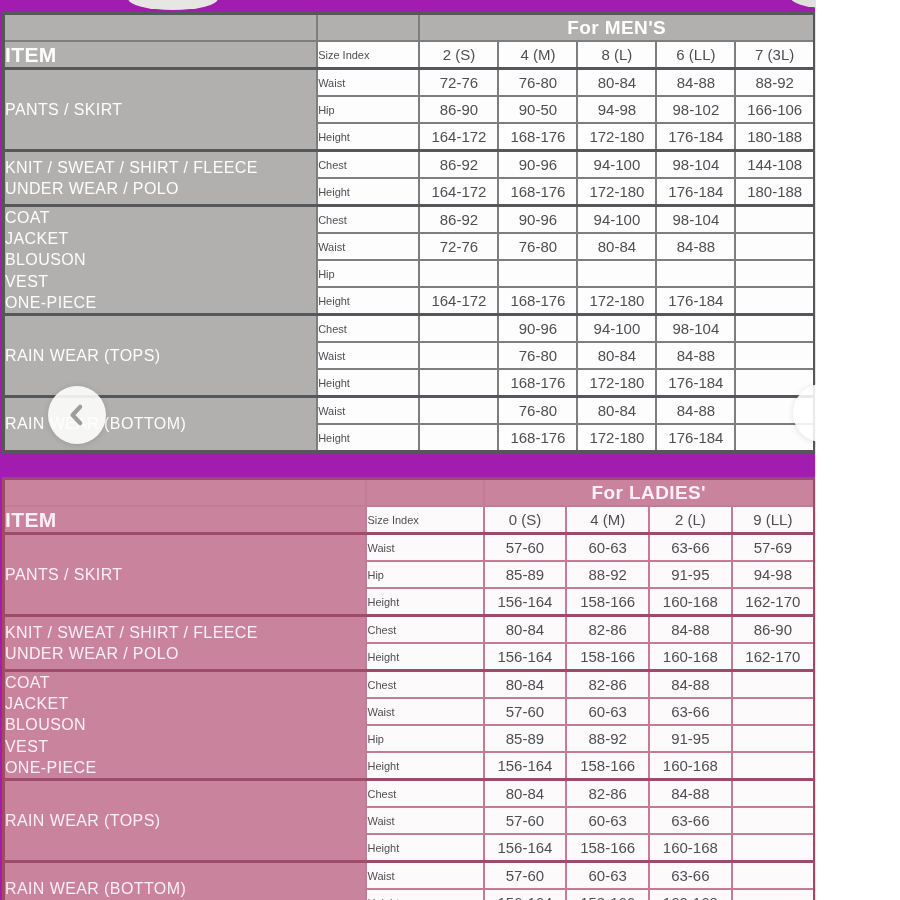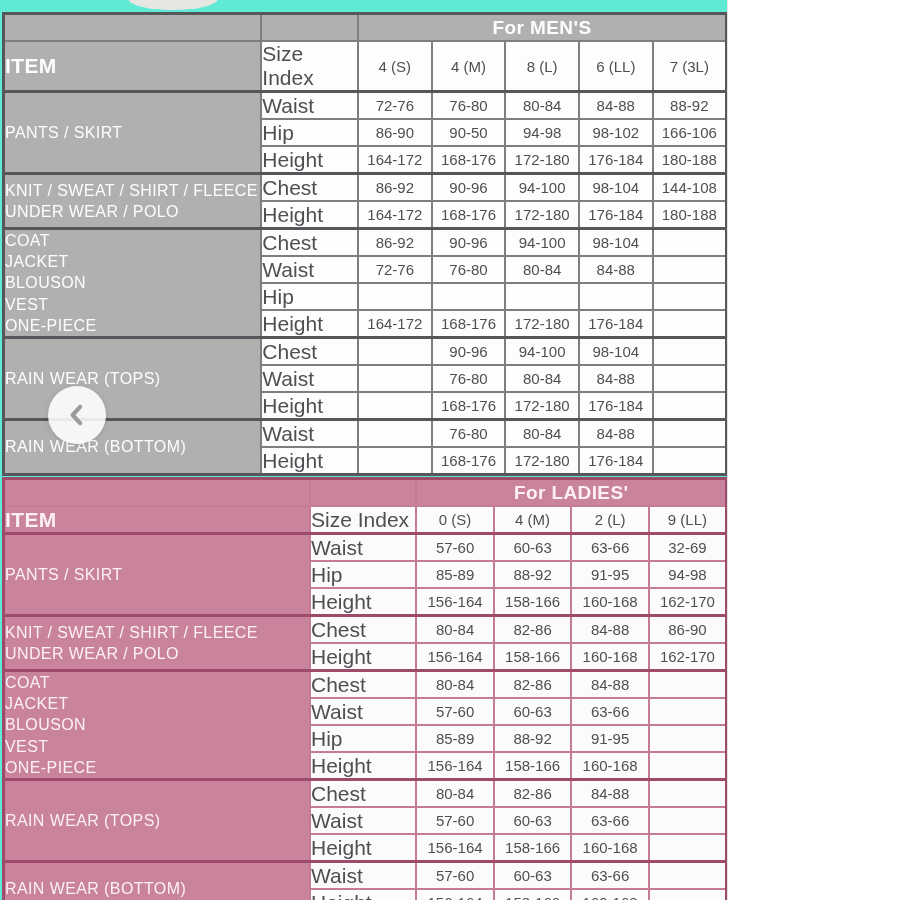--- a/index.html
+++ b/index.html
@@ -1,18 +1,18 @@
 <!DOCTYPE html>
 <html><head>
 <meta charset="utf-8">
 <style>
   html, body { margin: 0; padding: 0; background: #ffffff; }
   .stage {
-    position: relative; width: 728px; height: 900px; overflow: hidden;
-    background: #5eead4;
+    position: relative; width: 816px; height: 900px; overflow: hidden;
+    background: #a21caf;
     font-family: "Liberation Sans", "DejaVu Sans", sans-serif;
   }
   
   .artifact { position: absolute; border-radius: 50%; }
   .artifact-left  { left: 128px; top: -13px; width: 90px; height: 23px; background: #e6e6e3; }
   .artifact-right { left: 790px; top: -15px; width: 72px; height: 23px; background: #dfdfdc; }
   .right-edge { position: absolute; right: 0; top: 0; width: 1px; height: 100%; background: #e2e2e2; }
 
   .table-wrap { position: absolute; }
   .mens-pos   { left: 2px; top: 12px; }
@@ -36,21 +36,21 @@
     height: 25px; padding: 0; overflow: hidden;
     vertical-align: middle;
   }
   tr.sec-start td { border-top: 3px solid var(--strong); }
   td.c-head { background: var(--cellbg); color: var(--oncolor); border-color: var(--strong); }
 
   td.g-title  { font-size: 19px; font-weight: 700; text-align: center; letter-spacing: .4px; }
   td.item-h   { font-size: 21px; font-weight: 700; padding-left: 13px; letter-spacing: .4px; }
   td.item-c   { font-size: 16px; font-weight: 400; padding-left: 13px; letter-spacing: .4px;
                 line-height: 1.32; white-space: pre-line; }
-  td.lbl      { font-size: 21px; color: var(--ink); padding-left: 9px; background: var(--wbg); }
+  td.lbl      { font-size: 11px; color: var(--ink); padding-left: 9px; background: var(--wbg); }
   td.val      { font-size: 15px; color: var(--ink); text-align: center; background: var(--wbg); white-space: pre; }
 
   .nav-btn {
     position: absolute; width: 58px; height: 58px; border-radius: 50%;
     background: rgba(255,255,255,0.88); border: none; padding: 0;
     display: flex; align-items: center; justify-content: center;
     box-shadow: 0 1px 6px rgba(0,0,0,0.12); cursor: pointer; z-index: 5;
   }
   .nav-btn.prev { left: 48px;  top: 386px; }
   .nav-btn.next { left: 793px; top: 384px; }
@@ -75,21 +75,21 @@
         </colgroup>
         <tbody>
           <tr>
             <td class="c-head"></td>
             <td class="c-head"></td>
             <td class="c-head g-title" colspan="5">For MEN'S</td>
           </tr>
           <tr>
             <td class="c-head item-h">ITEM</td>
             <td class="lbl">Size Index</td>
-            <td class="val">4 (S)</td>
+            <td class="val">2 (S)</td>
             <td class="val">4 (M)</td>
             <td class="val">8 (L)</td>
             <td class="val">6 (LL)</td>
             <td class="val">7 (3L)</td>
           </tr>
           <tr class="sec-start">
             <td class="c-head item-c" rowspan="3">PANTS / SKIRT</td>
             <td class="lbl">Waist</td>
             <td class="val">72-76</td>
             <td class="val">76-80</td>
@@ -237,21 +237,21 @@
             <td class="val">4 (M)</td>
             <td class="val">2 (L)</td>
             <td class="val">9 (LL)</td>
           </tr>
           <tr class="sec-start">
             <td class="c-head item-c" rowspan="3">PANTS / SKIRT</td>
             <td class="lbl">Waist</td>
             <td class="val">57-60</td>
             <td class="val">60-63</td>
             <td class="val">63-66</td>
-            <td class="val">32-69</td>
+            <td class="val">57-69</td>
           </tr>
           <tr>
             <td class="lbl">Hip</td>
             <td class="val">85-89</td>
             <td class="val">88-92</td>
             <td class="val">91-95</td>
             <td class="val">94-98</td>
           </tr>
           <tr>
             <td class="lbl">Height</td>

